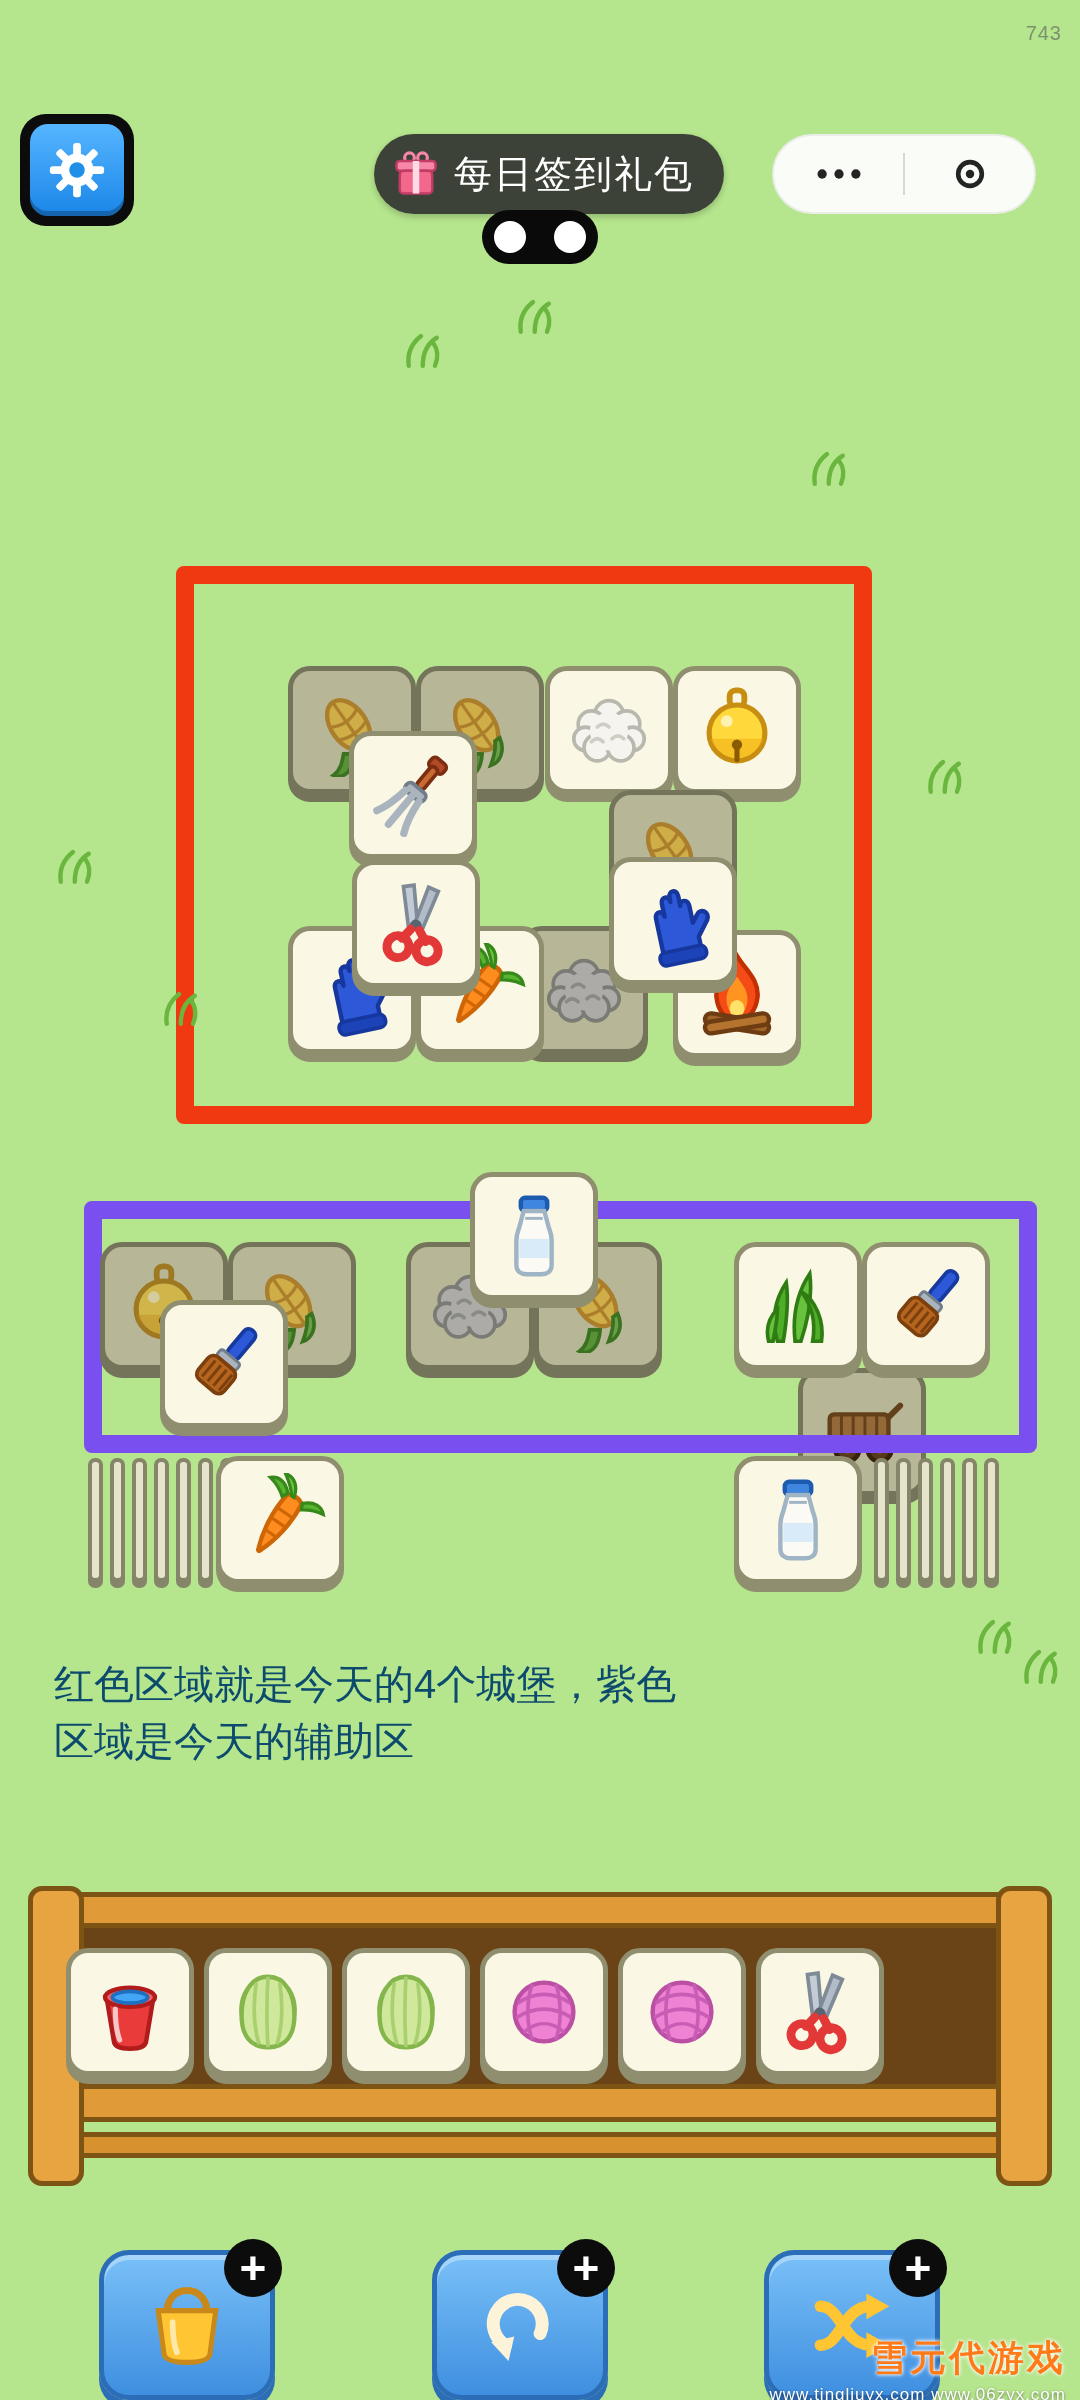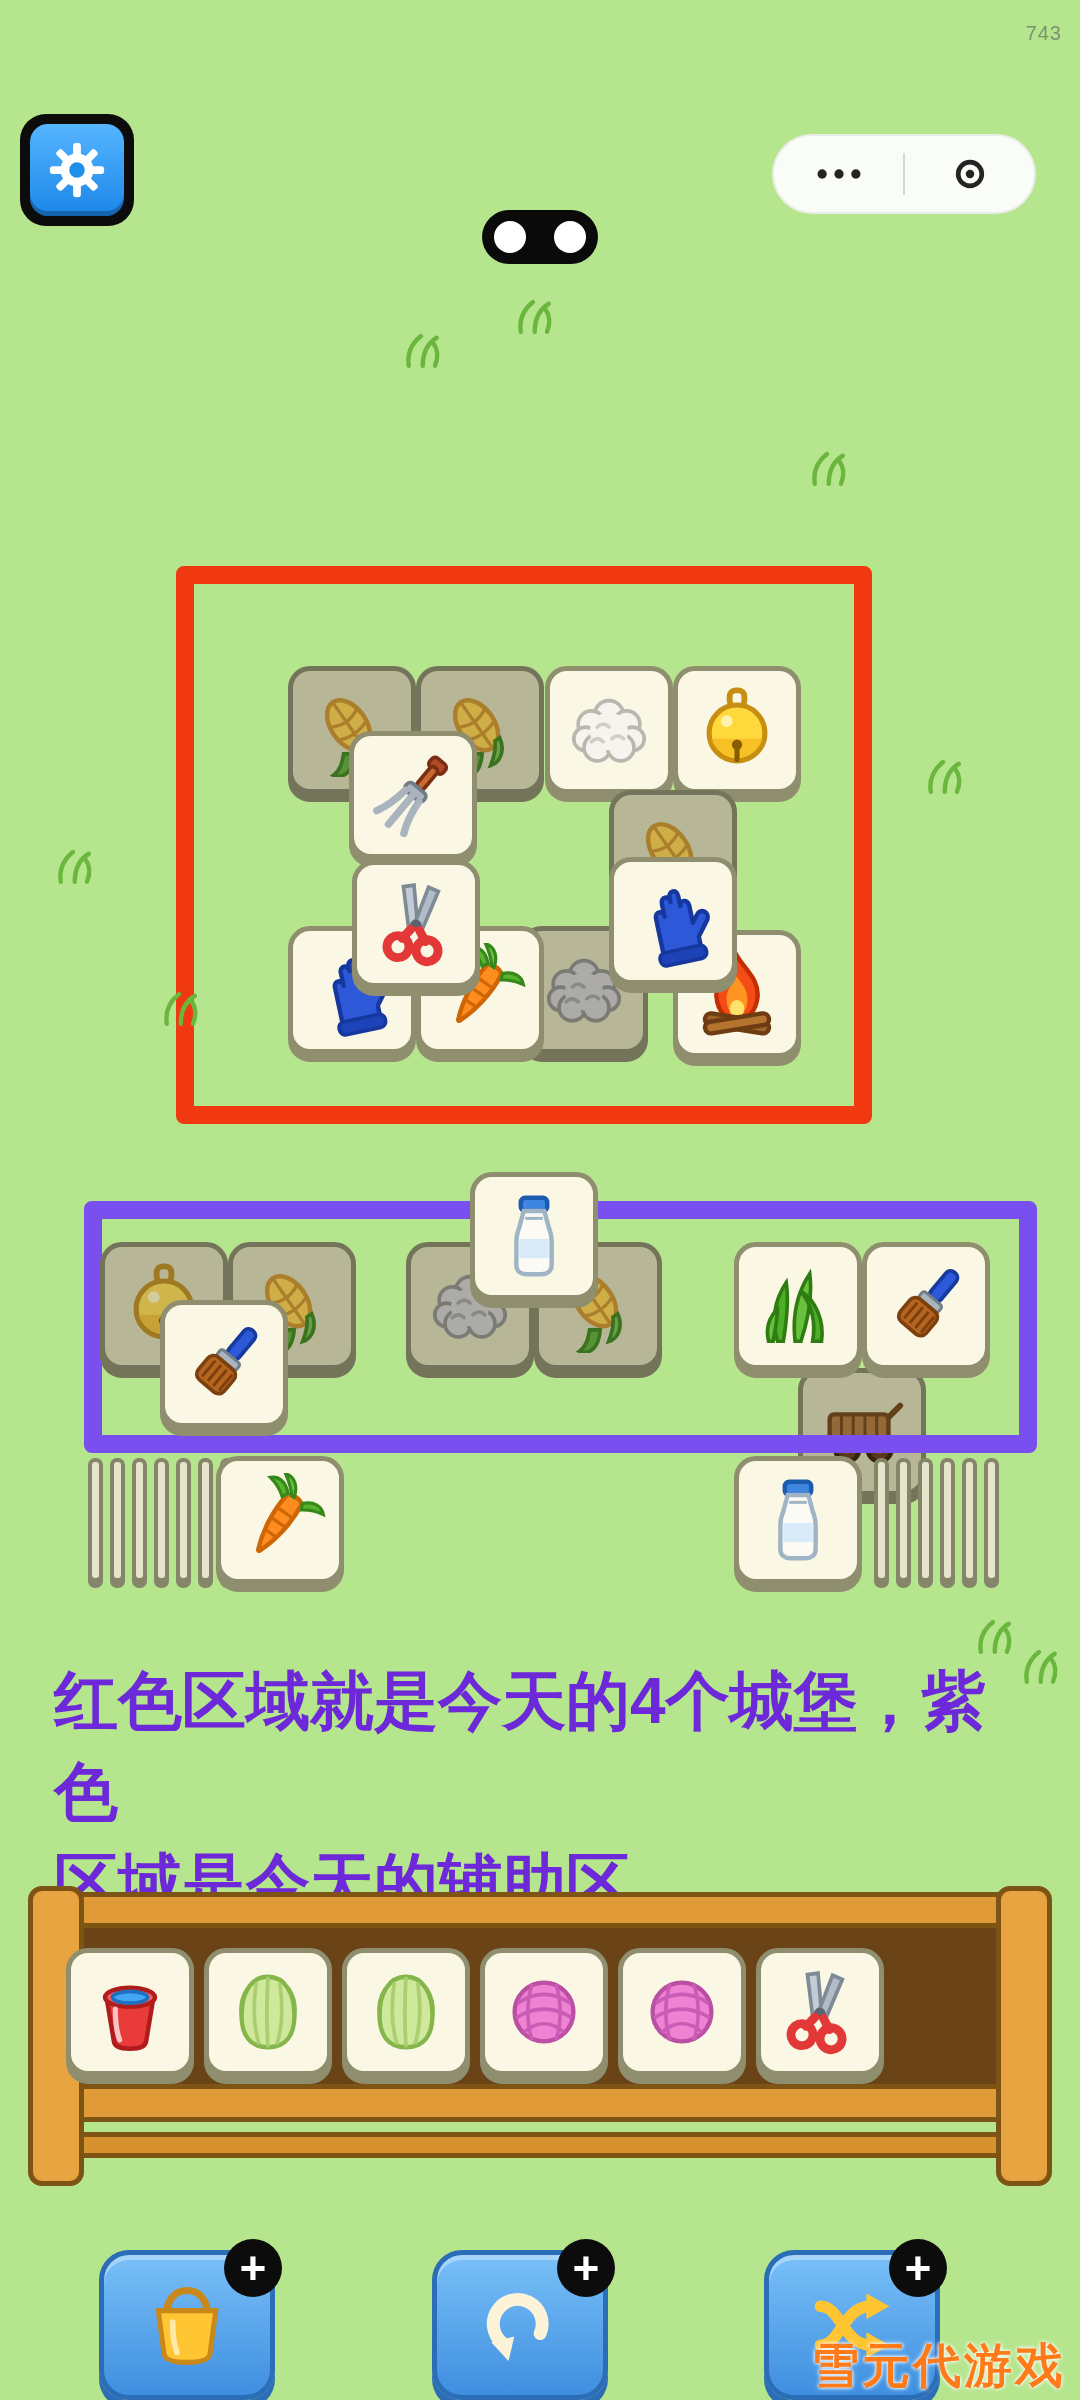--- a/index.html
+++ b/index.html
@@ -36,41 +36,41 @@
            background:rgba(253,253,253,.95);border:2px solid rgba(0,0,0,.06);box-sizing:border-box;
            display:flex;align-items:center}
   .capsule .half{flex:1;display:flex;align-items:center;justify-content:center;height:100%}
   .capsule .divider{width:2px;height:42px;background:rgba(0,0,0,.14)}
   .capsule svg{width:54px;height:54px}
   .bone{position:absolute;left:482px;top:210px;width:116px;height:54px;border-radius:27px;background:#0a0a0a}
   .bone i{position:absolute;top:11px;width:32px;height:32px;border-radius:50%;background:#fff}
   .bone i.l{left:12px}.bone i.r{right:12px}
 
   
-  .caption{position:absolute;left:54px;top:1656px;width:990px;font-size:64px;line-height:1.42;
-           color:#6d28d9;font-weight:700;white-space:pre-line}
+  .caption{position:absolute;left:54px;top:1656px;width:990px;font-size:40px;line-height:1.42;
+           color:#0c4a6e;font-weight:400;white-space:pre-line}
 
   
   .wood{position:absolute;box-sizing:border-box;border:5px solid #7d5414;border-radius:10px;background:#e09a38}
   .panel{position:absolute;left:58px;top:1914px;width:966px;height:190px;background:#6a4317;
          border:6px solid #4c2f0e;border-radius:8px;box-sizing:border-box}
 
   
   .prop-btn{position:absolute;top:2250px;width:176px;height:150px;border-radius:30px;
             background:linear-gradient(#79c0f8,#3f8fe0);border:5px solid #2b6db6;
             box-shadow:0 9px 0 #2b6db6,inset 0 5px 0 rgba(255,255,255,.35);
             box-sizing:border-box;display:flex;align-items:center;justify-content:center}
   .prop-btn svg{width:92px;height:92px}
   .badge{position:absolute;right:-12px;top:-16px;width:58px;height:58px;border-radius:50%;
          background:#0c0c0c;color:#fff;font-size:46px;font-weight:700;
          display:flex;align-items:center;justify-content:center;line-height:1}
 
   
   .watermark{position:absolute;right:14px;top:2334px;text-align:right;z-index:60}
-  .watermark .t{font-size:48px;font-weight:800;color:#ff7a18;
+  .watermark .t{font-size:36px;font-weight:800;color:#ff7a18;
                 text-shadow:0 0 3px #fff,0 0 5px #fff;letter-spacing:3px}
   .watermark .u{font-size:17px;color:#fff;text-shadow:0 1px 3px rgba(0,0,0,.55);margin-top:2px;letter-spacing:1px}
 
   .tuft{position:absolute;width:56px;height:56px}
 </style>
 </head>
 <body style="background: rgb(181, 229, 140);">
 
 <svg width="0" height="0" style="position:absolute" aria-hidden="true">
     <defs>
@@ -257,20 +257,26 @@
   <div class="memory">743</div>
 
   <div class="settings">
     <div class="inner">
       <svg>
           <use href="#i-gear"></use>
         </svg>
     </div>
   </div>
 
+  <div class="pill">
+    <svg>
+        <use href="#i-gift"></use>
+      </svg>
+    <span class="label">每日签到礼包</span>
+  </div>
 
   <div class="capsule">
     <div class="half">
       <svg>
           <use href="#i-dots"></use>
         </svg>
     </div>
     <div class="divider"></div>
     <div class="half">
       <svg>

